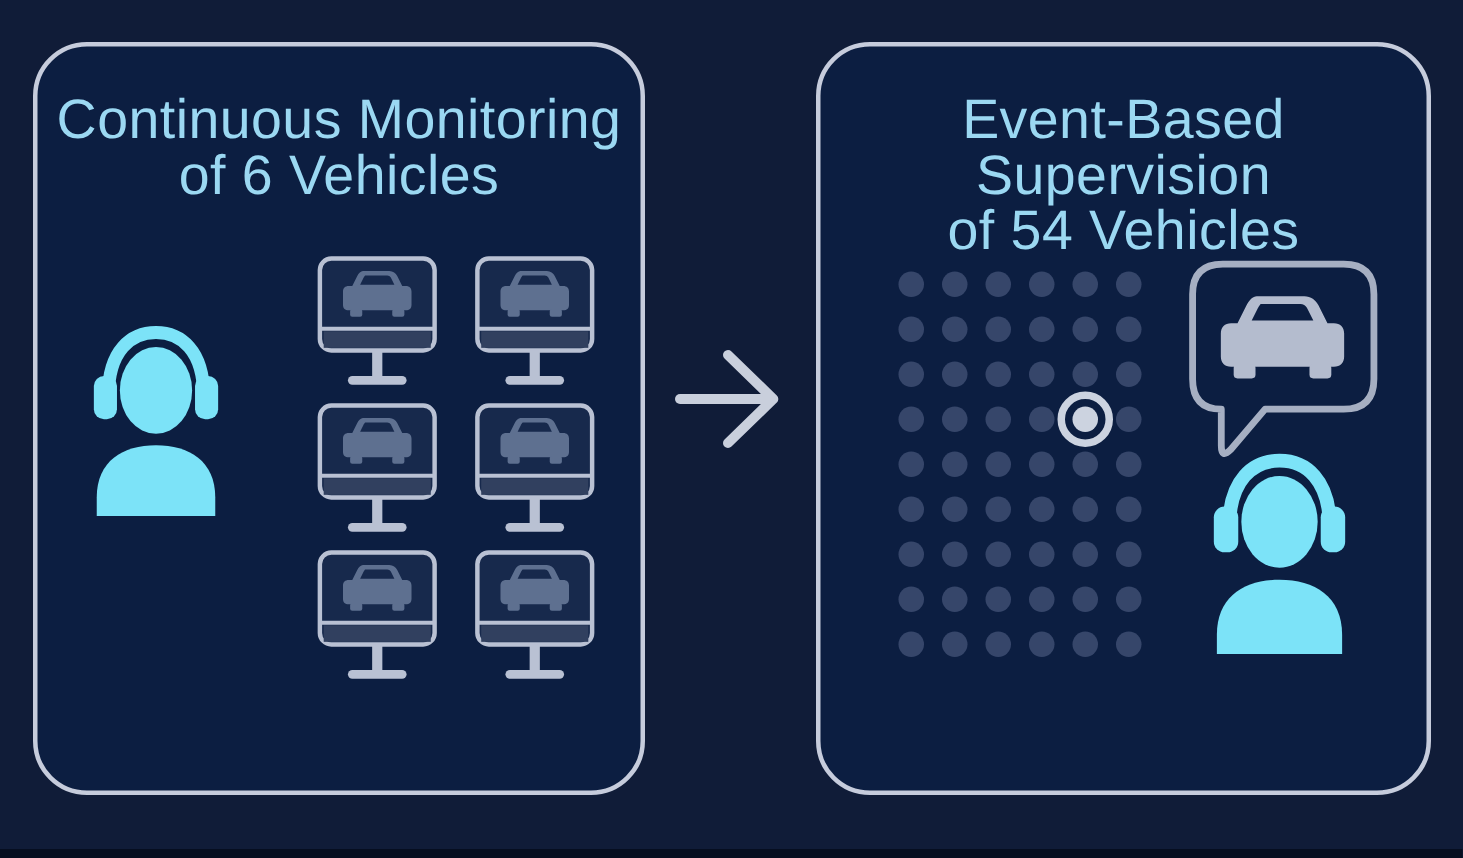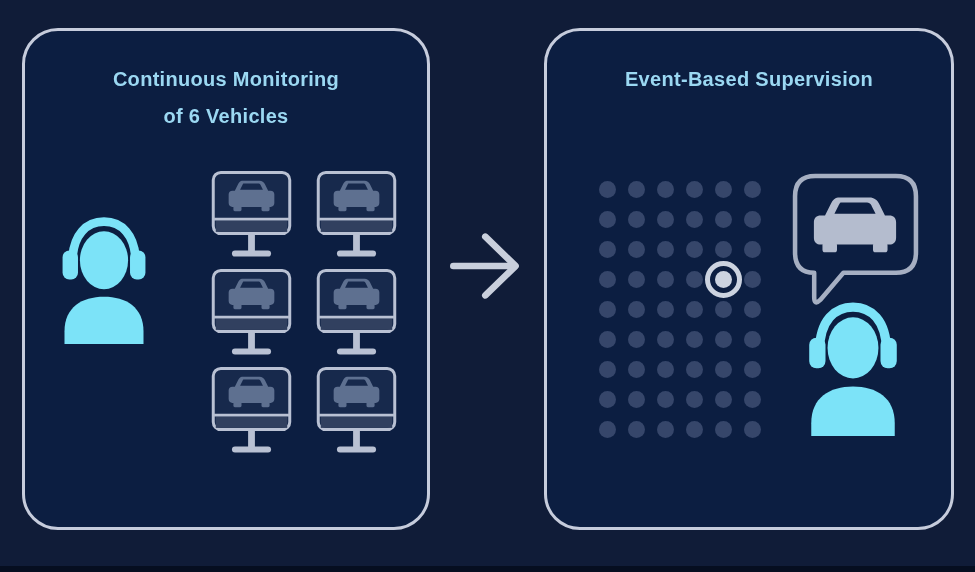--- a/index.html
+++ b/index.html
@@ -19,21 +19,21 @@
   .panel{
     position:absolute;top:28px;height:496px;width:402px;
     background:var(--panel-bg);
     border:3px solid var(--panel-border);
     border-radius:36px;
   }
   .panel.left{left:22px;}
   .panel.right{left:544px;width:404px;}
   .panel-title{
     margin-top:30px;text-align:center;
-    font-size:20px;font-weight:bold;line-height:37px;
+    font-size:37px;font-weight:normal;line-height:37px;
     letter-spacing:.3px;color:var(--title-text);
   }
   
   .person-left{position:absolute;left:26px;top:183px;width:106px;}
   .person-right{position:absolute;left:250px;top:268px;width:112px;}
   .monitor-grid{
     position:absolute;left:184px;top:138px;
     display:grid;grid-template-columns:repeat(2,85px);gap:6px 20px;
   }
   .monitor svg{display:block;}
@@ -189,20 +189,21 @@
   <div class="arrow-wrap">
     <svg viewBox="0 0 90 90" width="80" aria-hidden="true">
       <path class="arrow-path" d="M6,45 H74"></path>
       <path class="arrow-path" d="M42,12 L76,45 L42,78"></path>
     </svg>
   </div>
 
   <section class="panel right">
     <header class="panel-title">
       <div>Event-Based Supervision</div>
+      <div>of 54 Vehicles</div>
     </header>
 
     <div class="dot-grid">
         <div class="dot"></div>
         <div class="dot"></div>
         <div class="dot"></div>
         <div class="dot"></div>
         <div class="dot"></div>
         <div class="dot"></div>
         <div class="dot"></div>

